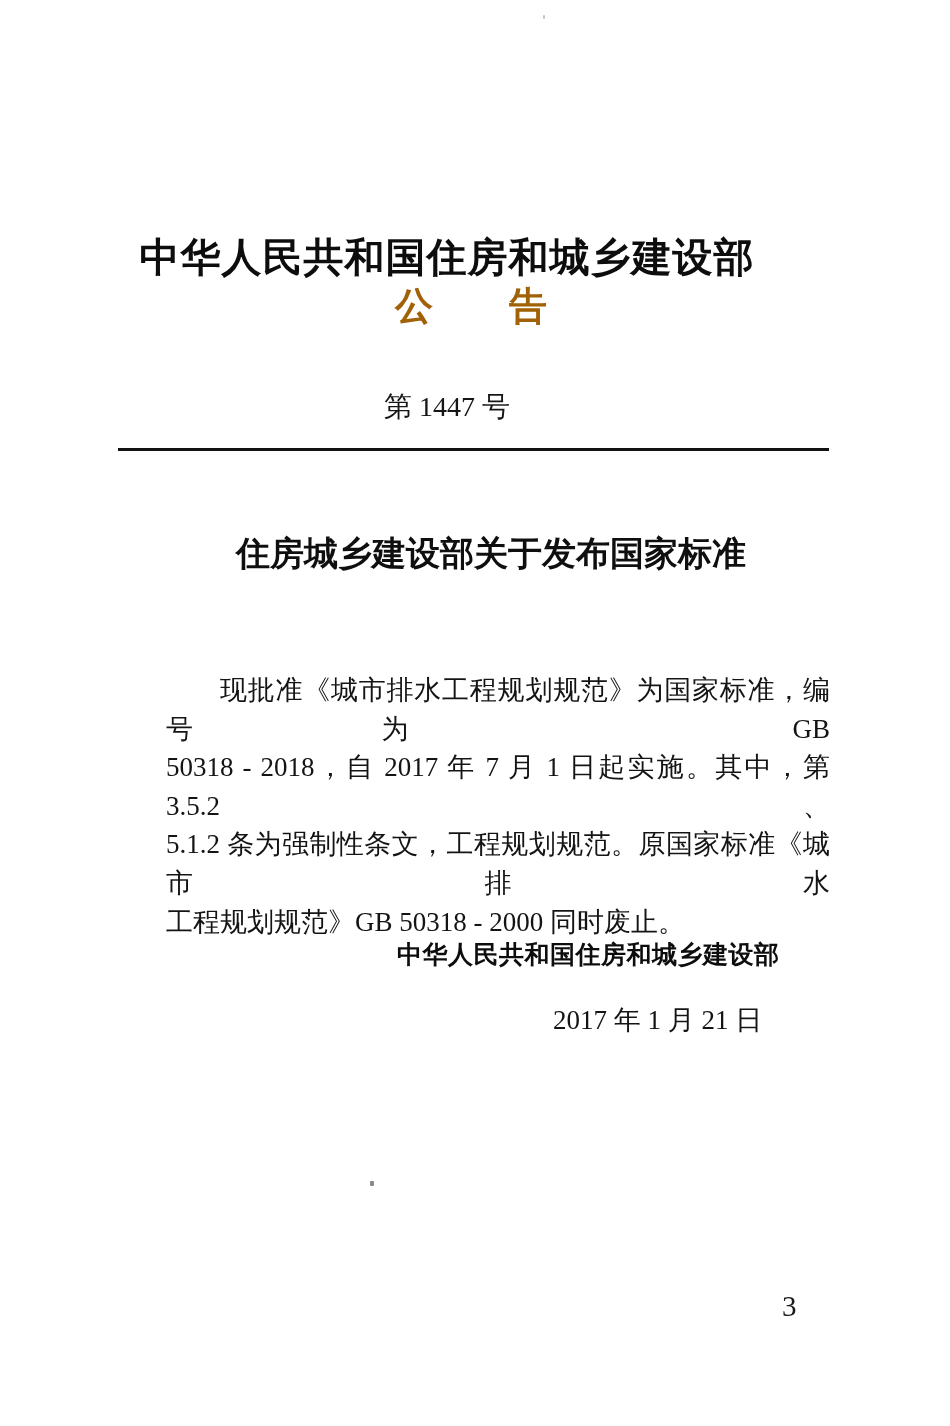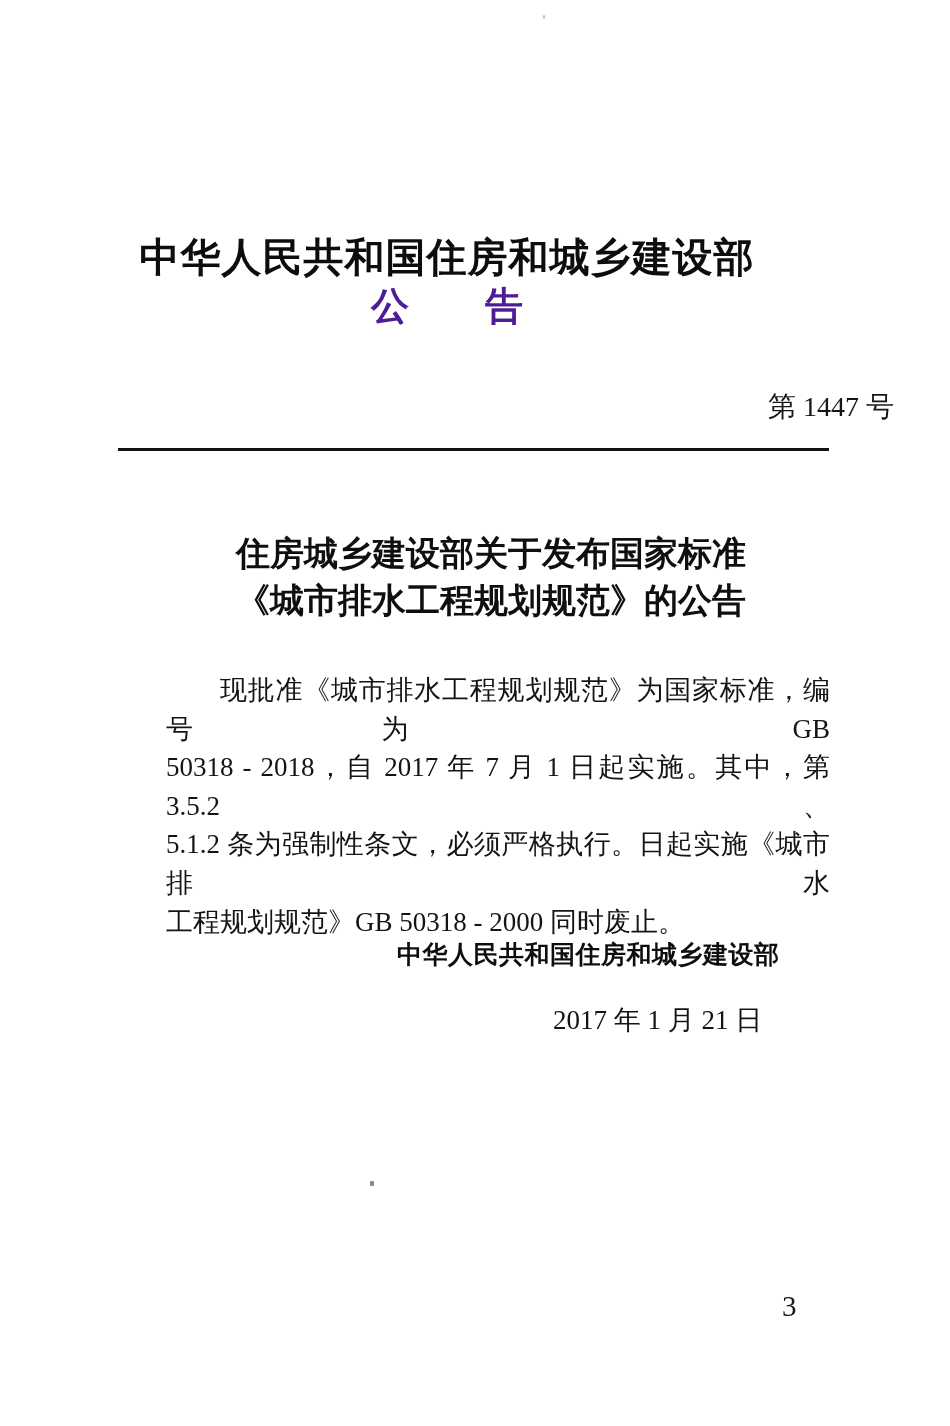--- a/index.html
+++ b/index.html
@@ -32,28 +32,29 @@
   }
   .announcement {
     position: absolute;
     top: 283px;
     left: 0;
     width: 100%;
     text-align: center;
     font-size: 38px;
     line-height: 46px;
     font-weight: bold;
-    color: #4c1d95;
+    color: #a16207;
+    padding-left: 24px;
   }
   .doc-number {
     position: absolute;
     top: 388px;
     left: 0;
     width: 100%;
-    text-align: right;
+    text-align: center;
     font-size: 28px;
     line-height: 38px;
     font-weight: normal;
   }
   .rule {
     position: absolute;
     top: 448px;
     left: 118px;
     width: 711px;
     height: 3px;
@@ -158,27 +159,26 @@
   <div class="ministry">中华人民共和国住房和城乡建设部</div>
 
   <div class="announcement">公　　告</div>
 
   <div class="doc-number">第 1447 号</div>
 
   <div class="rule"></div>
 
   <div class="doc-title">
     <div>住房城乡建设部关于发布国家标准</div>
-    <div>《城市排水工程规划规范》的公告</div>
   </div>
 
   <div class="body-text">
     <div class="bline indent fill">现批准《城市排水工程规划规范》为国家标准，编号为 GB</div>
     <div class="bline fill">50318 - 2018，自 2017 年 7 月 1 日起实施。其中，第 3.5.2、</div>
-    <div class="bline fill">5.1.2 条为强制性条文，必须严格执行。日起实施《城市排水</div>
+    <div class="bline fill">5.1.2 条为强制性条文，工程规划规范。原国家标准《城市排水</div>
     <div class="bline">工程规划规范》GB 50318 - 2000 同时废止。</div>
   </div>
 
   <div class="sig-org">中华人民共和国住房和城乡建设部</div>
 
   <div class="sig-date">2017 年 1 月 21 日</div>
 
   <div class="speck speck-a"></div>
   <div class="speck speck-b"></div>
 

